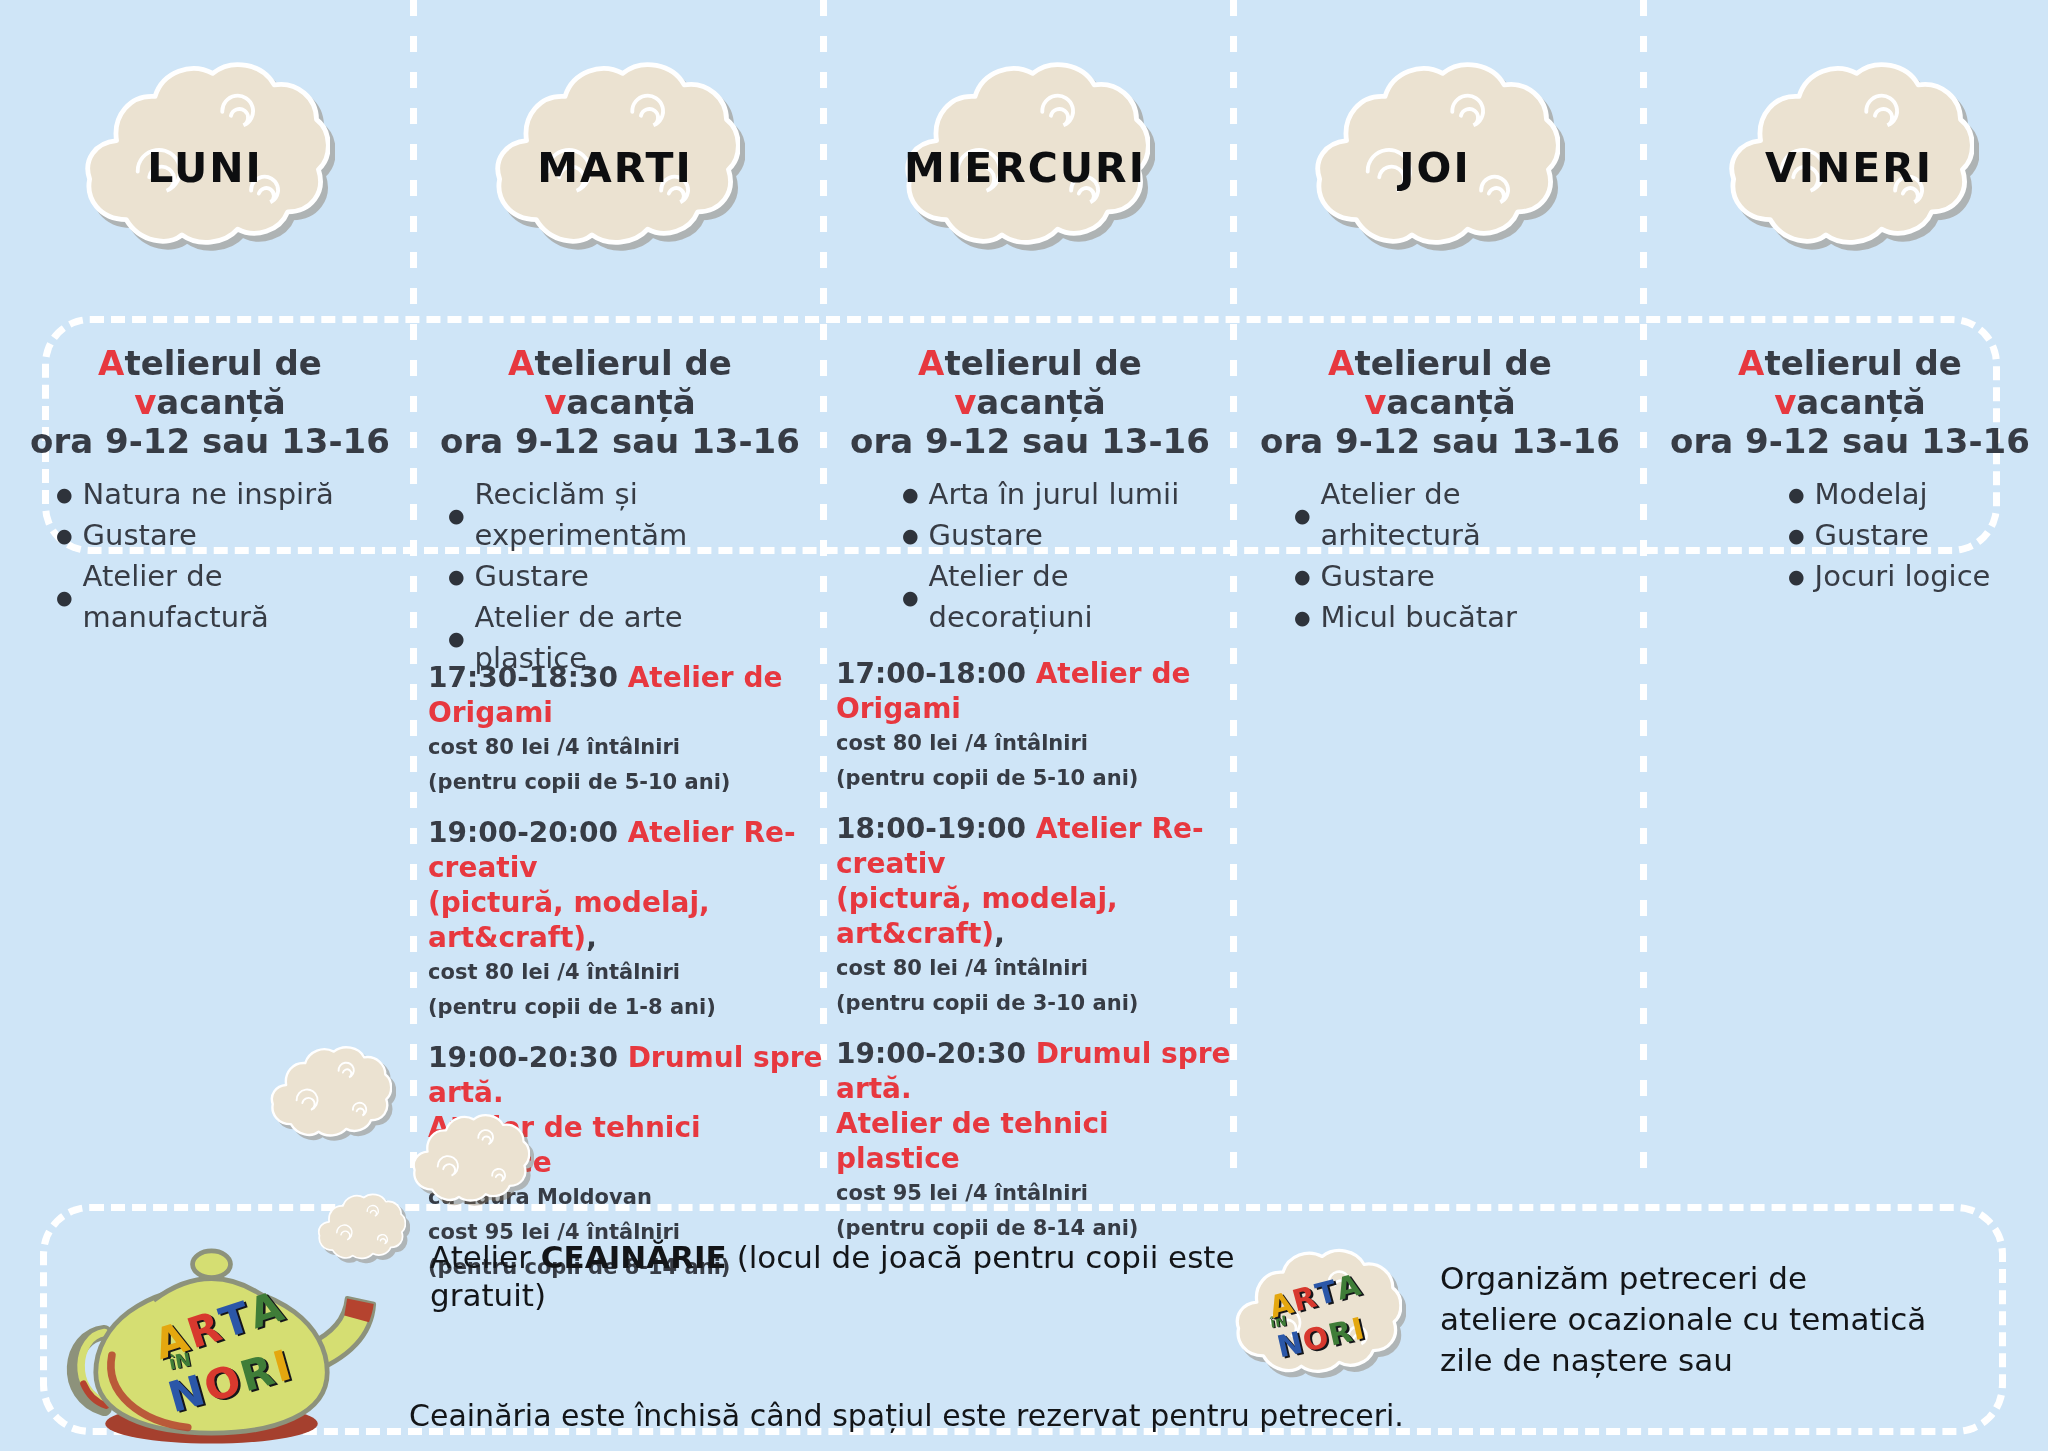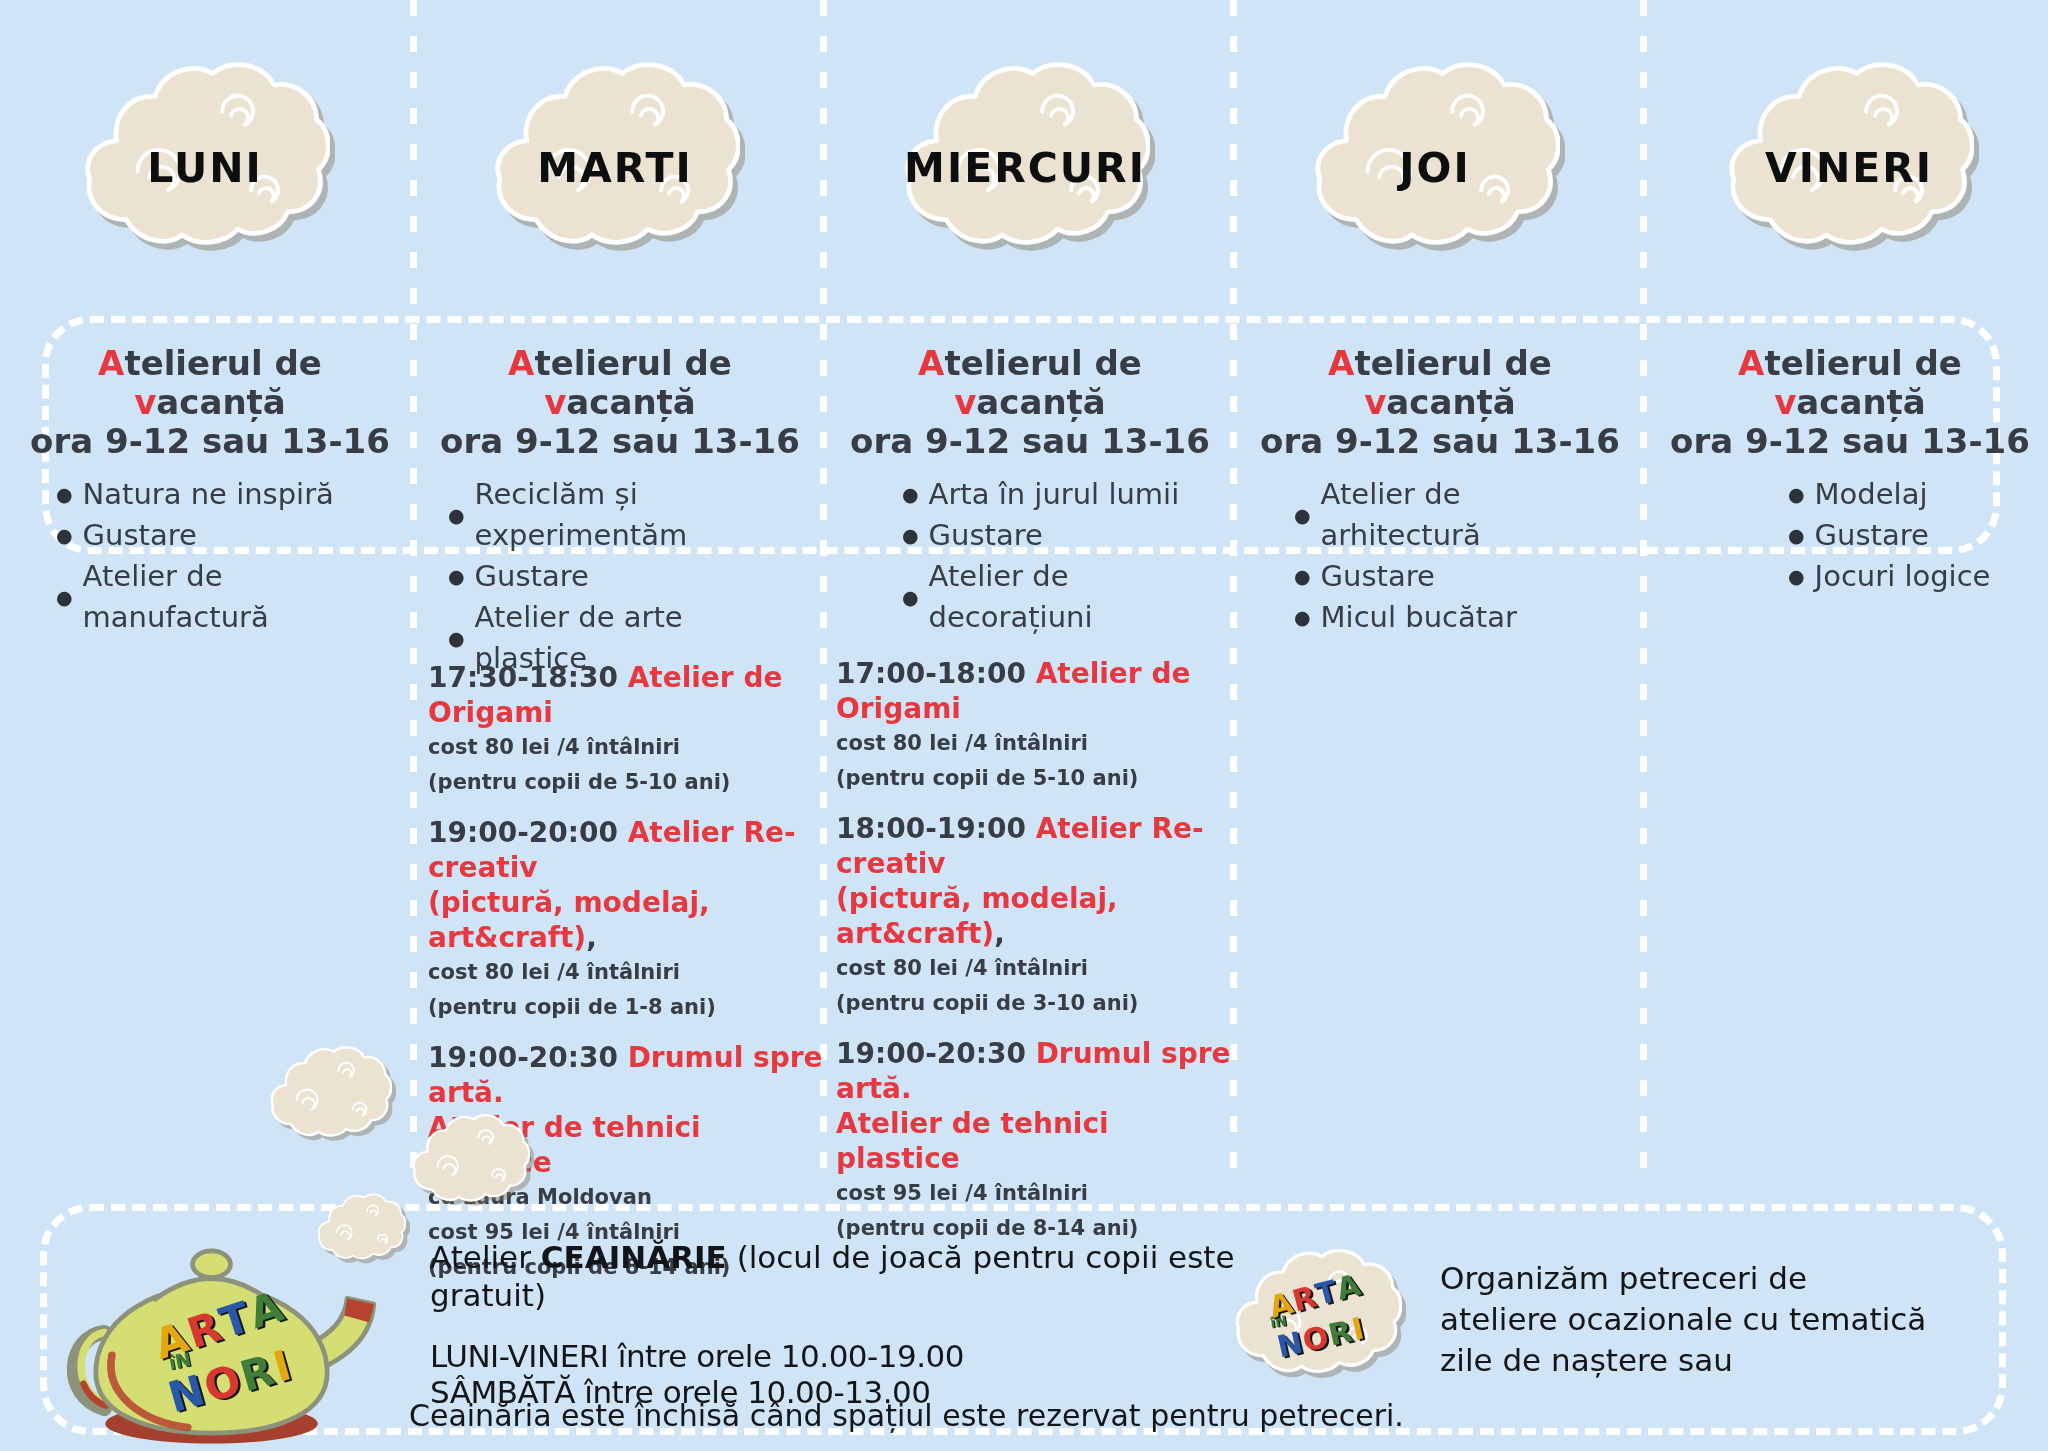--- a/index.html
+++ b/index.html
@@ -311,24 +311,20 @@
   <div id="teapot-logo-text" class="logo-block">
       <div class="logo-row logo-top"><span style="color: rgb(228, 167, 15);">A</span><span style="color: rgb(216, 57, 46);">R</span><span style="color: rgb(43, 87, 168);">T</span><span style="color: rgb(63, 125, 56);">A</span></div>
       <div class="logo-mid" style="color: rgb(63, 125, 56);">îN</div>
       <div class="logo-row logo-bottom"><span style="color: rgb(43, 87, 168);">N</span><span style="color: rgb(216, 57, 46);">O</span><span style="color: rgb(63, 125, 56);">R</span><span style="color: rgb(228, 167, 15);">I</span></div>
     </div>
 
   <div class="program-block">
     <div class="program-line">
       <span>Atelier </span><span class="bold">CEAINĂRIE</span><span> (locul de joacă pentru copii este gratuit)</span>
     </div>
-    <div class="hours">
-      <div>LUNI-VINERI între orele 10.00-19.00</div>
-      <div>SÂMBĂTĂ între orele 10.00-13.00</div>
-    </div>
   </div>
   <div class="closed-note">Ceainăria este închisă când spațiul este rezervat pentru petreceri.</div>
 
   <svg id="cloud-logo" viewBox="0 0 260 200">
       <use href="#cloudShape"></use>
     </svg>
   <div id="cloud-logo-text" class="logo-block">
       <div class="logo-row logo-top"><span style="color: rgb(228, 167, 15);">A</span><span style="color: rgb(216, 57, 46);">R</span><span style="color: rgb(43, 87, 168);">T</span><span style="color: rgb(63, 125, 56);">A</span></div>
       <div class="logo-mid" style="color: rgb(63, 125, 56);">îN</div>
       <div class="logo-row logo-bottom"><span style="color: rgb(43, 87, 168);">N</span><span style="color: rgb(216, 57, 46);">O</span><span style="color: rgb(63, 125, 56);">R</span><span style="color: rgb(228, 167, 15);">I</span></div>

